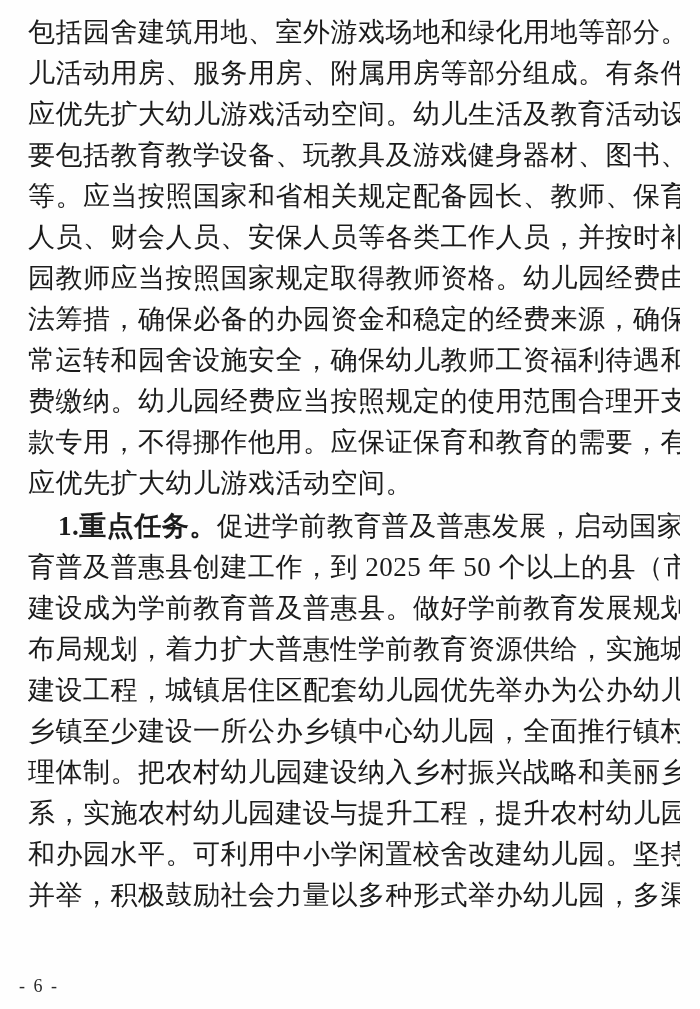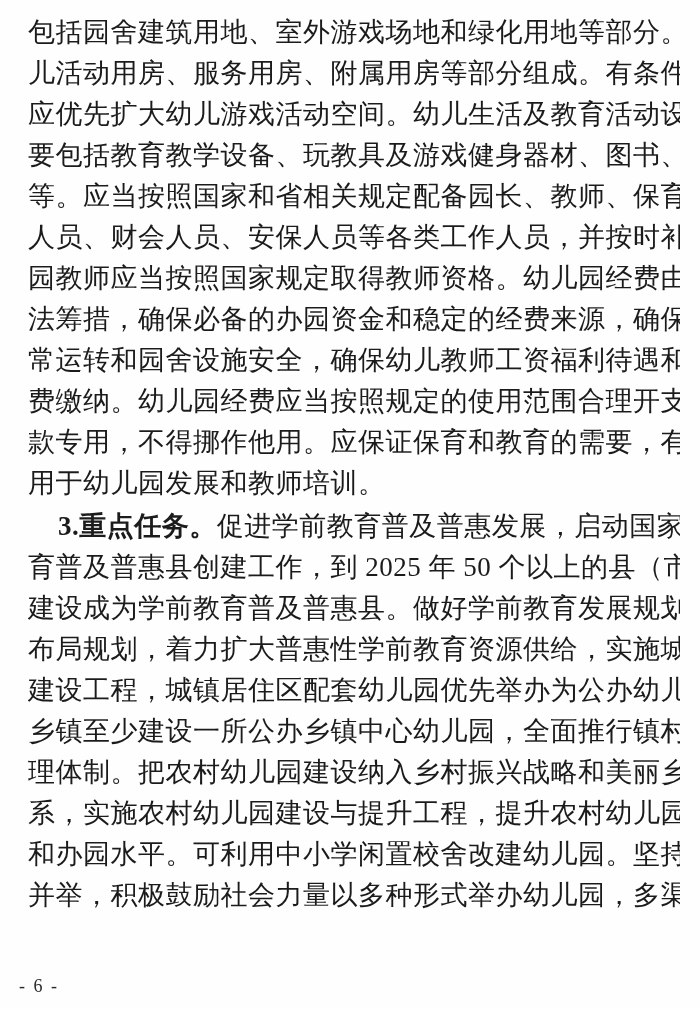--- a/index.html
+++ b/index.html
@@ -65,26 +65,26 @@
       <div class="line">儿活动用房、服务用房、附属用房等部分组成。有条件的幼儿园</div>
       <div class="line">应优先扩大幼儿游戏活动空间。幼儿生活及教育活动设施设备主</div>
       <div class="line">要包括教育教学设备、玩教具及游戏健身器材、图书、生活设备</div>
       <div class="line">等。应当按照国家和省相关规定配备园长、教师、保育员、医务</div>
       <div class="line">人员、财会人员、安保人员等各类工作人员，并按时补充。幼儿</div>
       <div class="line">园教师应当按照国家规定取得教师资格。幼儿园经费由举办者依</div>
       <div class="line">法筹措，确保必备的办园资金和稳定的经费来源，确保幼儿园正</div>
       <div class="line">常运转和园舍设施安全，确保幼儿教师工资福利待遇和社会保险</div>
       <div class="line">费缴纳。幼儿园经费应当按照规定的使用范围合理开支，坚持专</div>
       <div class="line">款专用，不得挪作他用。应保证保育和教育的需要，有一定比例</div>
-      <div class="line para-end">用于幼儿园发展和教师培训。</div>
+      <div class="line para-end">应优先扩大幼儿游戏活动空间。</div>
     </div>
 
     <div class="para para-2">
       <div class="line first-of-para">
-        <span class="bold-lead">3.重点任务。</span><span>促进学前教育普及普惠发展，启动国家学前教</span>
+        <span class="bold-lead">1.重点任务。</span><span>促进学前教育普及普惠发展，启动国家学前教</span>
       </div>
       <div class="line">育普及普惠县创建工作，到 2025 年 50 个以上的县（市、区）要</div>
       <div class="line">建设成为学前教育普及普惠县。做好学前教育发展规划和幼儿园</div>
       <div class="line">布局规划，着力扩大普惠性学前教育资源供给，实施城镇幼儿园</div>
       <div class="line">建设工程，城镇居住区配套幼儿园优先举办为公办幼儿园，每个</div>
       <div class="line">乡镇至少建设一所公办乡镇中心幼儿园，全面推行镇村一体化管</div>
       <div class="line">理体制。把农村幼儿园建设纳入乡村振兴战略和美丽乡村建设体</div>
       <div class="line">系，实施农村幼儿园建设与提升工程，提升农村幼儿园办园条件</div>
       <div class="line">和办园水平。可利用中小学闲置校舍改建幼儿园。坚持公办民办</div>
       <div class="line">并举，积极鼓励社会力量以多种形式举办幼儿园，多渠道增加普</div>

